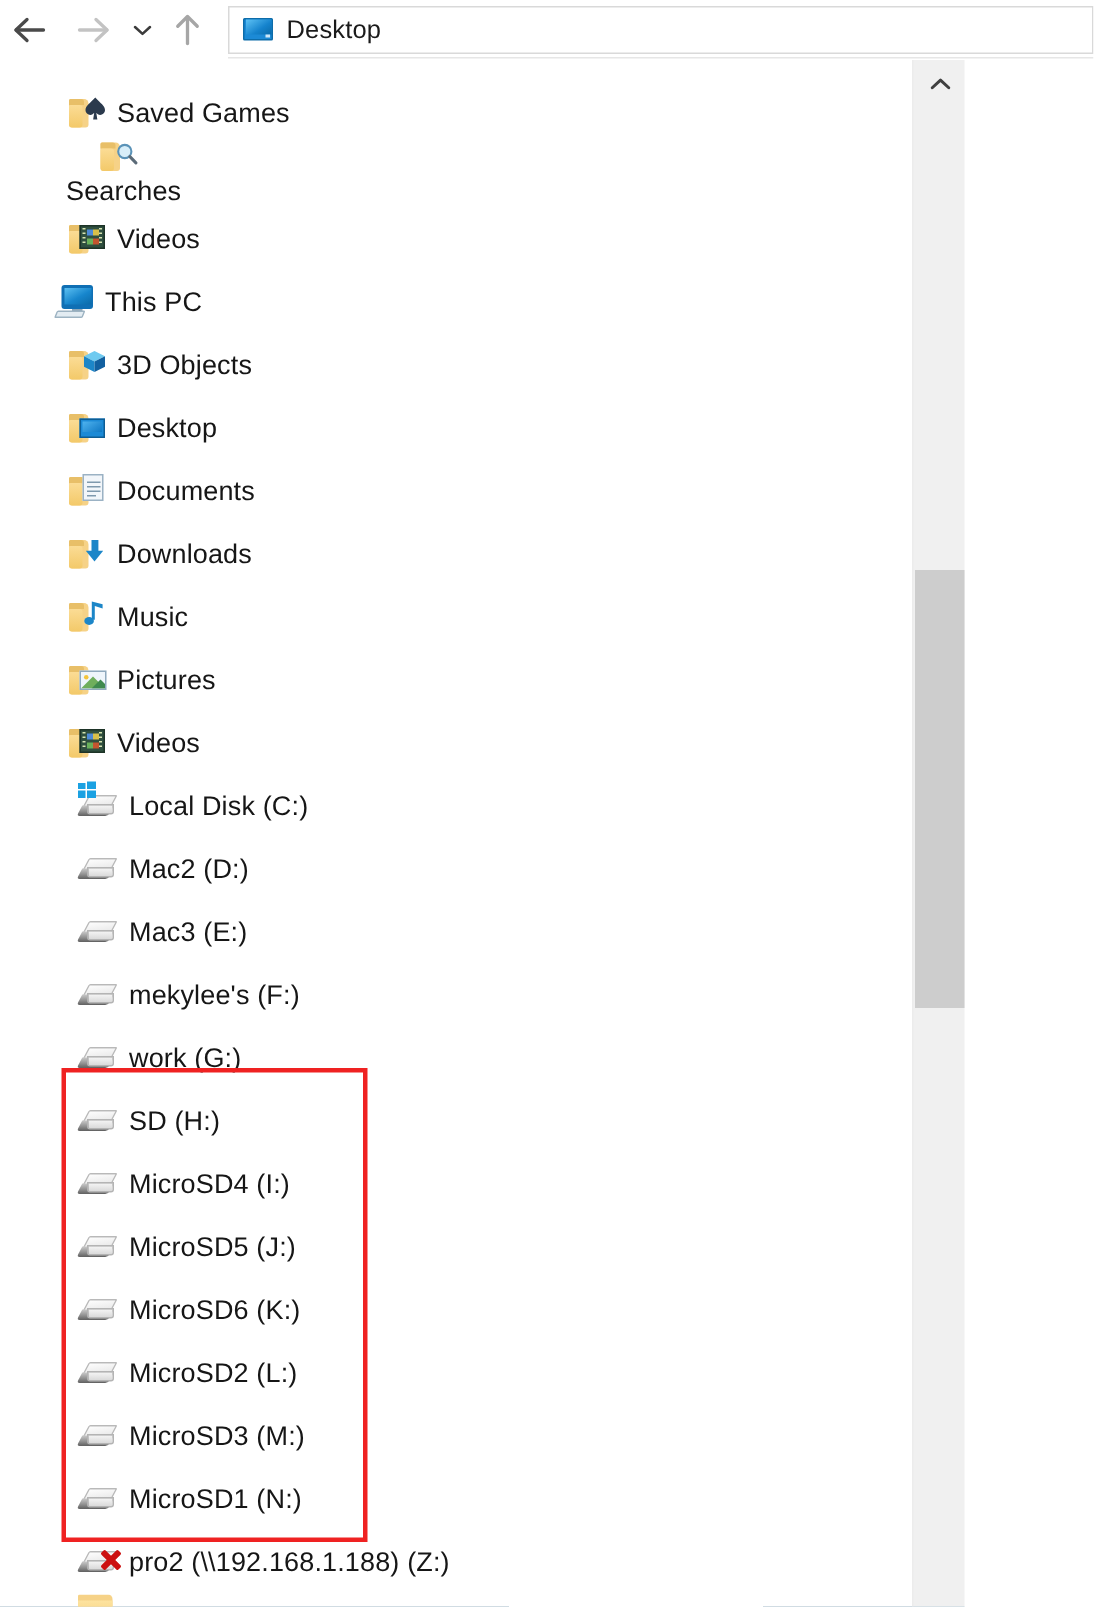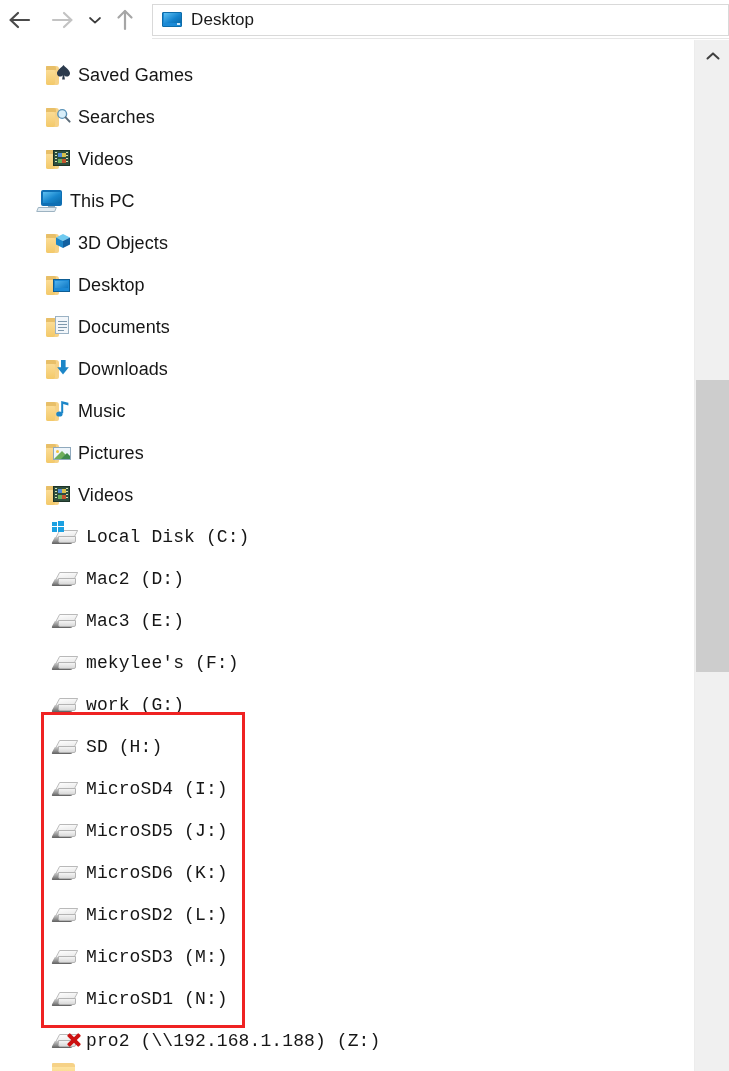--- a/index.html
+++ b/index.html
@@ -2,21 +2,21 @@
 <html><head>
 <meta charset="utf-8">
 <style>
   * { box-sizing: border-box; margin: 0; padding: 0; }
   html, body {
     width: 729px; height: 1071px;
     background: #ffffff;
     font-family: "Liberation Sans", sans-serif;
     overflow: hidden;
   }
-  #app { position: relative; width: 729px; height: 1071px; background:#0c4a6e; }
+  #app { position: relative; width: 643px; height: 1071px; background:#0c4a6e; }
 
   
   .navbar { position:absolute; left:0; top:0; width:729px; height:40px; background:#fff; }
   .nav-btn {
     position:absolute; top:6px; width:30px; height:28px;
     display:flex; align-items:center; justify-content:center;
   }
   .nav-back    { left:5px; }
   .nav-fwd     { left:47px; }
   .nav-recent  { left:84px; width:22px; }
@@ -36,21 +36,21 @@
   .tree { position:absolute; left:0; top:40px; width:694px; height:1031px; background:#fff; }
   .row {
     position:absolute; height:42px; display:flex; align-items:center;
     white-space:nowrap;
   }
   .row .ico { width:28px; height:26px; flex:0 0 auto; position:relative; margin-right:6px; }
   .row .lbl { font-size:18px; color:#161616; letter-spacing:.1px; }
 
   .depth1 { left:44px;justify-content:flex-end; }
   .depth0 { left:36px; }
-  .depth-drv { left:52px;font-family:Liberation Mono, monospace; }
+  .depth-drv { left:52px; }
 
   
   .folder { position:absolute; left:2px; top:4px; width:23px; height:19px; }
   .folder .back {
     position:absolute; left:0; top:0; width:23px; height:19px;
     background:#f6d287; border-radius:1px 3px 2px 2px;
   }
   .folder .tab {
     position:absolute; left:0; top:0; width:10px; height:4px;
     background:#e8bf68; border-radius:1px 2px 0 0;
@@ -191,21 +191,21 @@
             <span class="back"></span>
             <span class="tab"></span>
             <span class="front"></span>
           </span>
           <span class="ov ov-spade"><svg width="15" height="17" viewBox="0 0 15 17">
               <path d="M7.5 1 C4 5 1 6.4 1 9.4 C1 11.4 2.6 12.6 4.2 12.6 C5.3 12.6 6.3 12 6.8 11.2 L6.1 15.6 L8.9 15.6 L8.2 11.2 C8.7 12 9.7 12.6 10.8 12.6 C12.4 12.6 14 11.4 14 9.4 C14 6.4 11 5 7.5 1 Z" fill="#2b3a4d"></path>
             </svg></span>
         </span>
         <span class="lbl">Saved Games</span>
       </div>
-      <div class="row depth1" style="top: 56px;">
+      <div class="row depth1" style="top: 56px; flex-direction: column;">
         <span class="ico">
           <span class="folder open">
             <span class="back"></span>
             <span class="tab"></span>
             <span class="front"></span>
           </span>
           <span class="ov ov-search"><svg width="15" height="15" viewBox="0 0 15 15">
               <circle cx="6.2" cy="6" r="4.4" fill="#d8eef9" stroke="#5b93b8" stroke-width="1.4"></circle>
               <line x1="9.6" y1="9.4" x2="13.6" y2="13.6" stroke="#5b6b78" stroke-width="2" stroke-linecap="round"></line>
             </svg></span>

